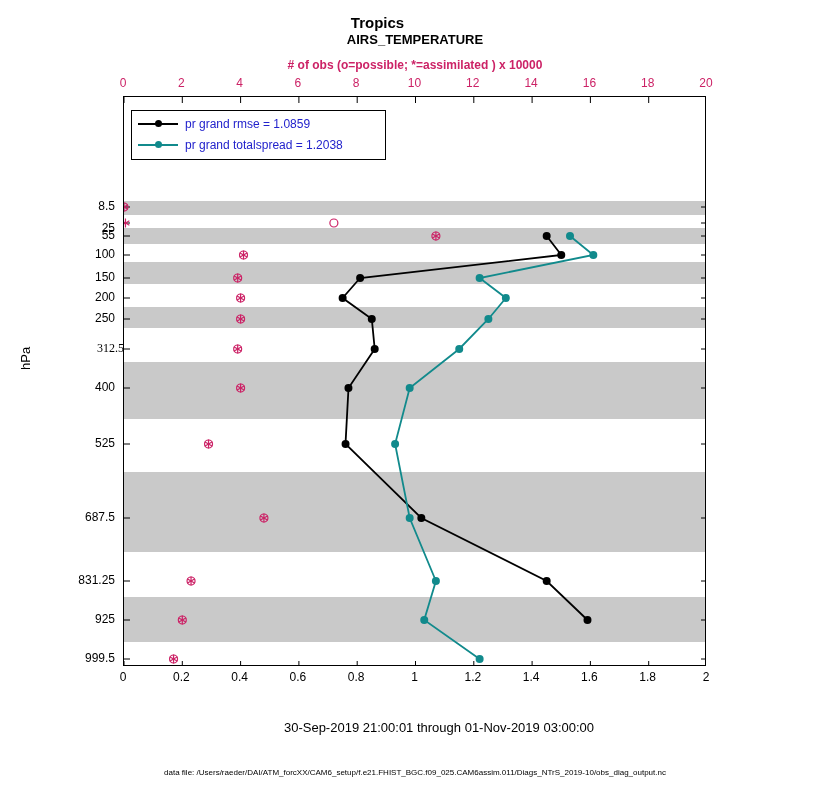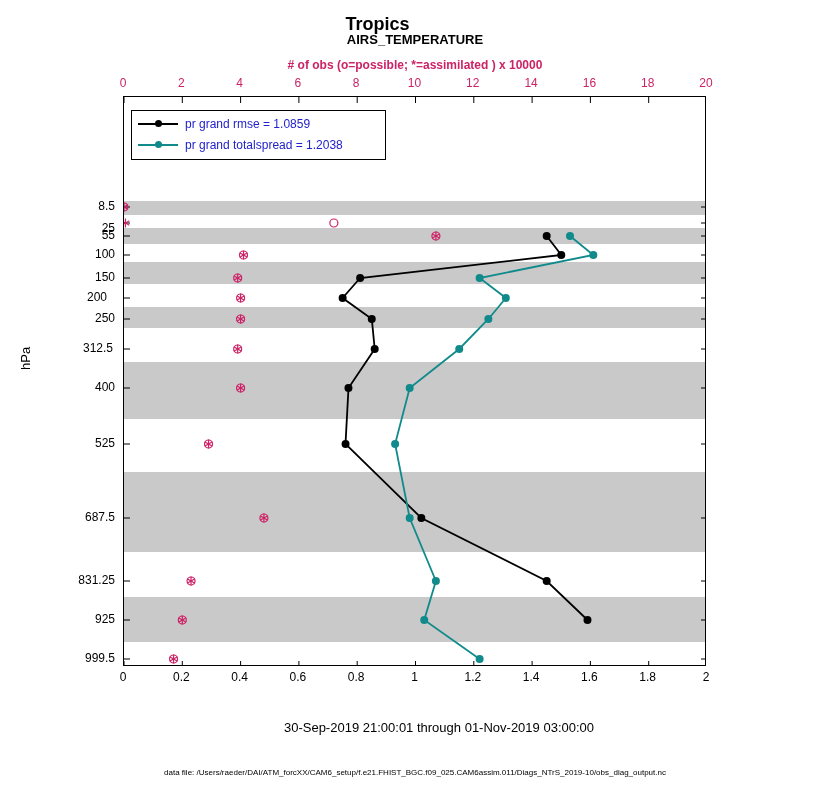--- a/index.html
+++ b/index.html
@@ -18,21 +18,21 @@
     position: relative;
     width: 830px;
     height: 800px;
   }
   .title1 {
     position: absolute;
     left: 0;
     top: 14px;
     width: 755px;
     text-align: center;
-    font-size: 18px;
+    font-size: 15px;
     font-weight: bold;
   }
   .title2 {
     position: absolute;
     left: 0;
     top: 32px;
     width: 830px;
     text-align: center;
     font-size: 13px;
     font-weight: bold;
@@ -373,22 +373,22 @@
     <div class="xbot-lab" style="left: 472.8px;">1.2</div>
     <div class="xbot-lab" style="left: 531.1px;">1.4</div>
     <div class="xbot-lab" style="left: 589.4px;">1.6</div>
     <div class="xbot-lab" style="left: 647.7px;">1.8</div>
     <div class="xbot-lab" style="left: 706px;">2</div>
     <div class="ylab" style="left: 40px; width: 75px; top: 206px;">8.5</div>
     <div class="ylab" style="left: 40px; width: 75px; top: 228px;">25</div>
     <div class="ylab" style="left: 40px; width: 75px; top: 235px;">55</div>
     <div class="ylab" style="left: 40px; width: 75px; top: 254px;">100</div>
     <div class="ylab" style="left: 40px; width: 75px; top: 277px;">150</div>
-    <div class="ylab" style="left: 32px; width: 75px; top: 297px;">200</div>
+    <div class="ylab" style="left: 40px; width: 75px; top: 297px;">200</div>
     <div class="ylab" style="left: 40px; width: 75px; top: 318px;">250</div>
-    <div class="ylab" style="left: 38px; width: 75px; top: 348px;">312.5</div>
+    <div class="ylab" style="left: 49px; width: 75px; top: 348px; font-family: Liberation Serif, serif;">312.5</div>
     <div class="ylab" style="left: 40px; width: 75px; top: 387px;">400</div>
     <div class="ylab" style="left: 40px; width: 75px; top: 443px;">525</div>
     <div class="ylab" style="left: 40px; width: 75px; top: 517px;">687.5</div>
     <div class="ylab" style="left: 40px; width: 75px; top: 580px;">831.25</div>
     <div class="ylab" style="left: 40px; width: 75px; top: 619px;">925</div>
     <div class="ylab" style="left: 40px; width: 75px; top: 658px;">999.5</div>
   </div>
 
 </body></html>

